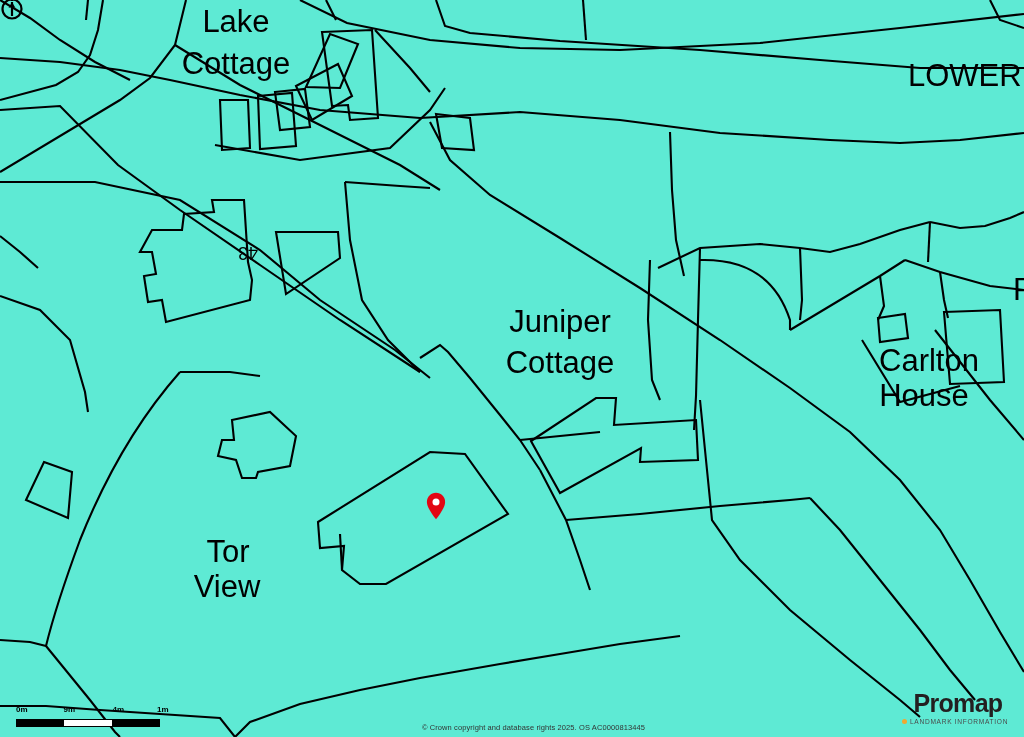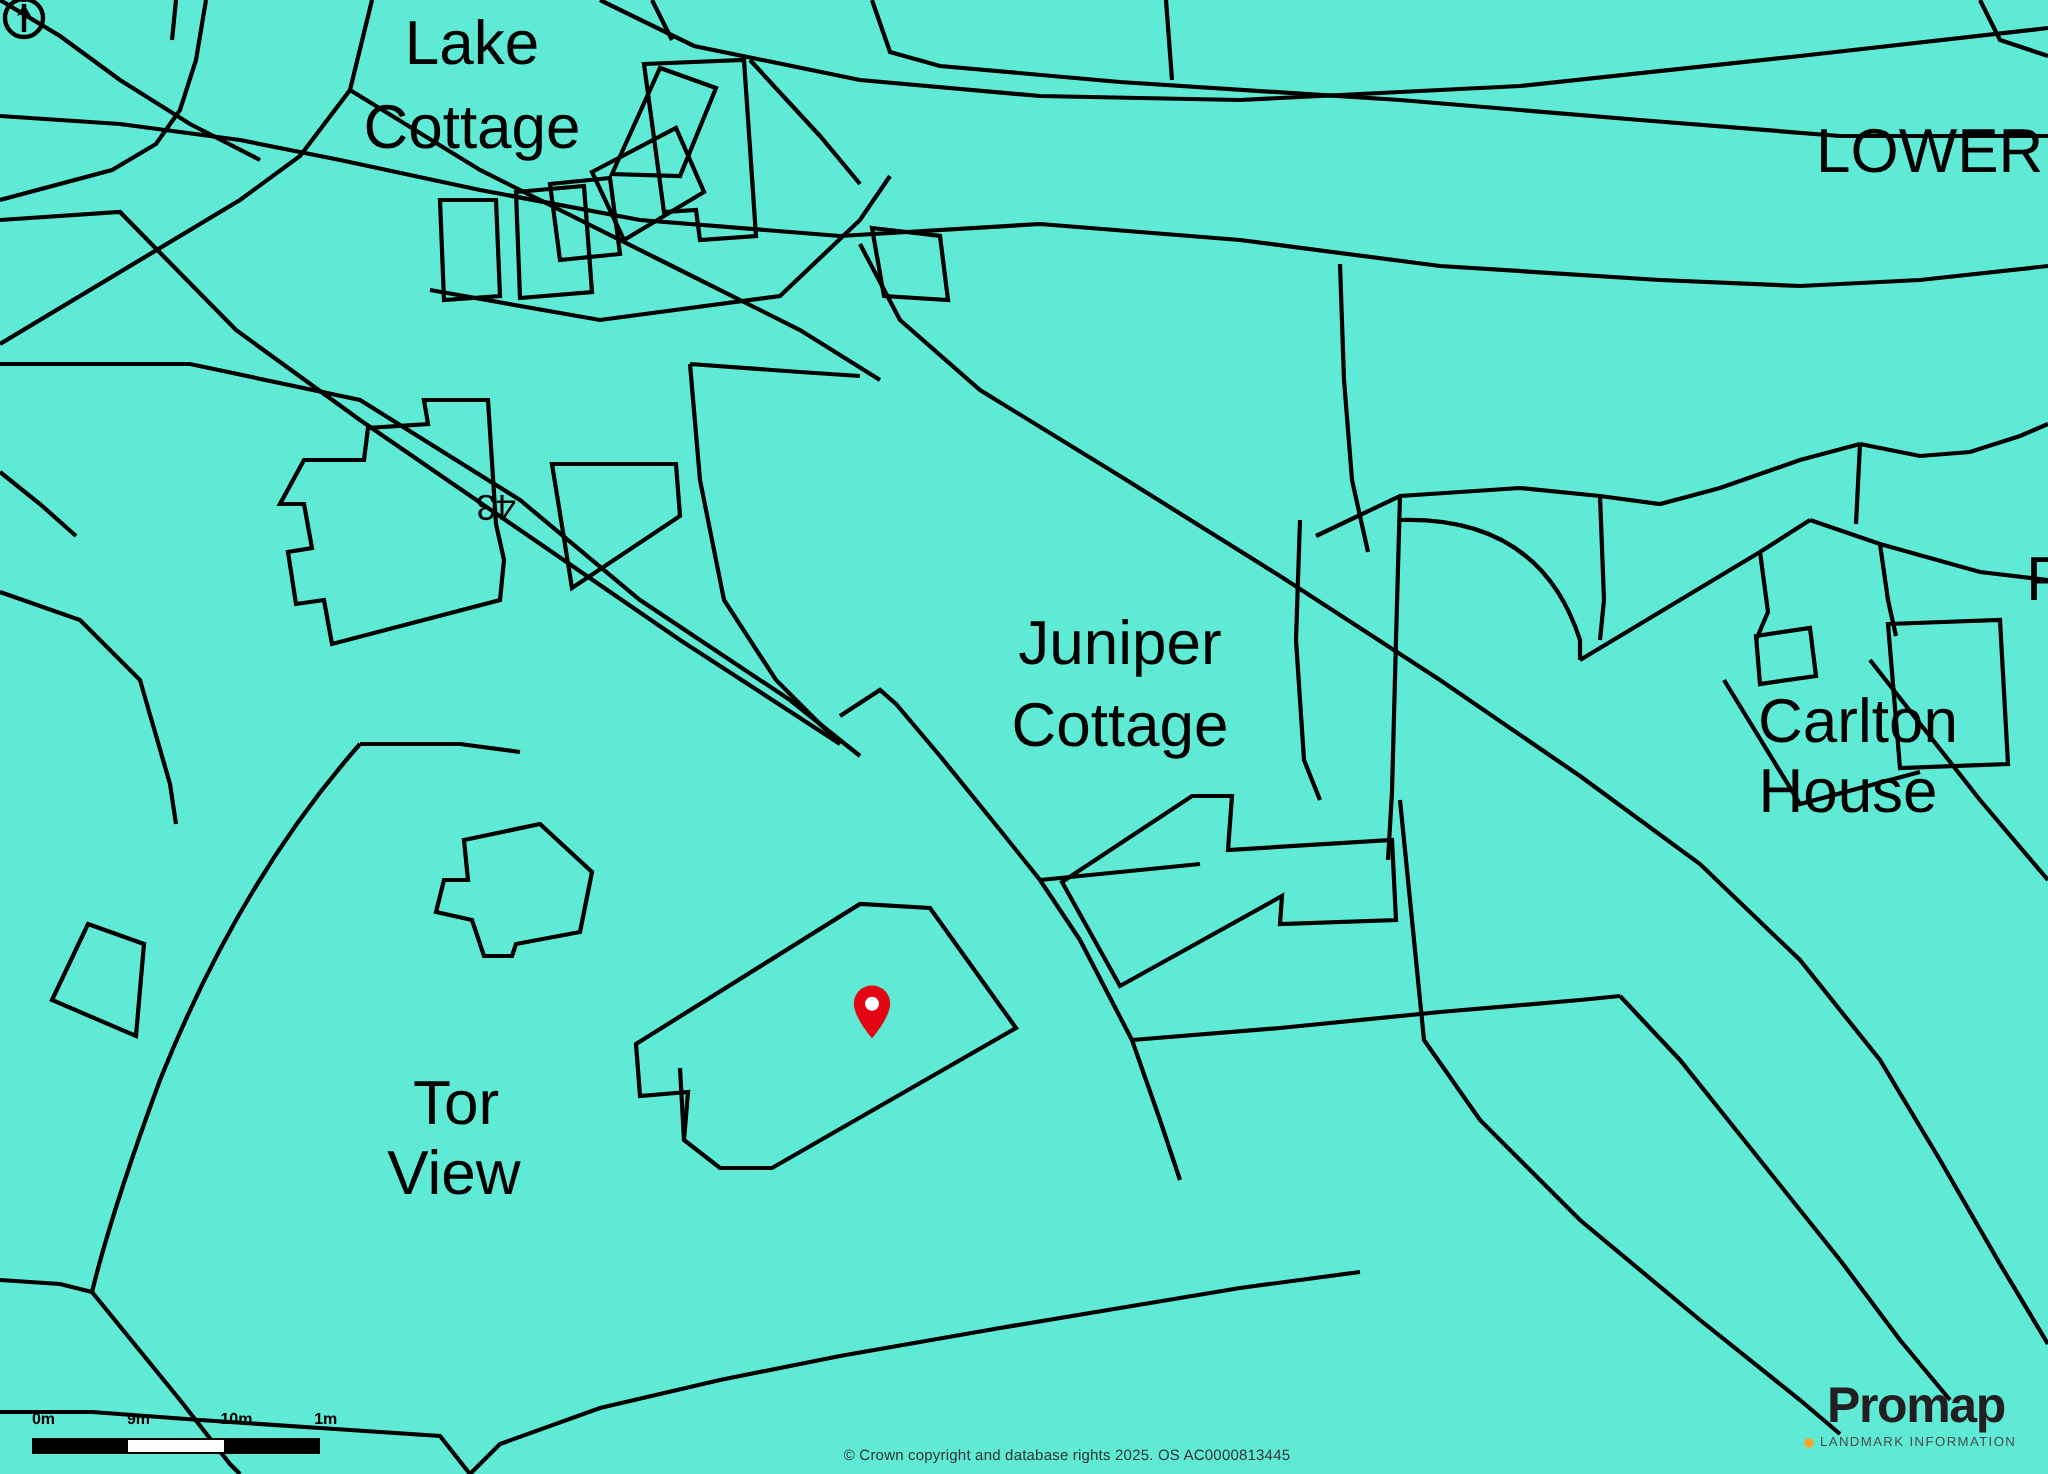--- a/index.html
+++ b/index.html
@@ -297,21 +297,21 @@
     <svg width="20" height="28" viewBox="0 0 20 28" xmlns="http://www.w3.org/2000/svg">
       <path d="M10 0.8 C4.9 0.8 0.9 4.8 0.9 9.9 C0.9 16.6 10 27.2 10 27.2 C10 27.2 19.1 16.6 19.1 9.9 C19.1 4.8 15.1 0.8 10 0.8 Z" fill="#e30613"></path>
       <circle cx="10" cy="9.9" r="3.5" fill="#ffffff"></circle>
     </svg>
   </div>
 
   <div id="scale-bar">
     <div class="scale-ticks">
       <span class="scale-tick-label" style="left:4%">0m</span>
       <span class="scale-tick-label" style="left:37%">9m</span>
-      <span class="scale-tick-label" style="left:71%">10m</span>
+      <span class="scale-tick-label" style="left:71%">4m</span>
       <span class="scale-tick-label" style="left:102%">1m</span>
     </div>
     <div class="scale-track">
       <div class="scale-seg dark"></div>
       <div class="scale-seg light"></div>
       <div class="scale-seg dark"></div>
     </div>
   </div>
 
   <div id="copyright">© Crown copyright and database rights 2025. OS AC0000813445</div>

